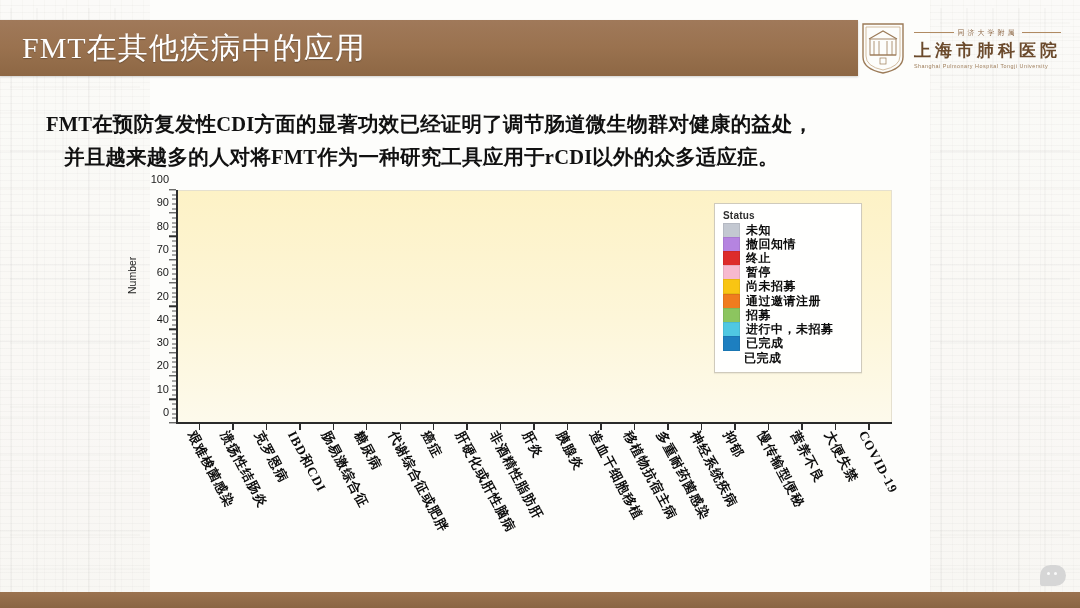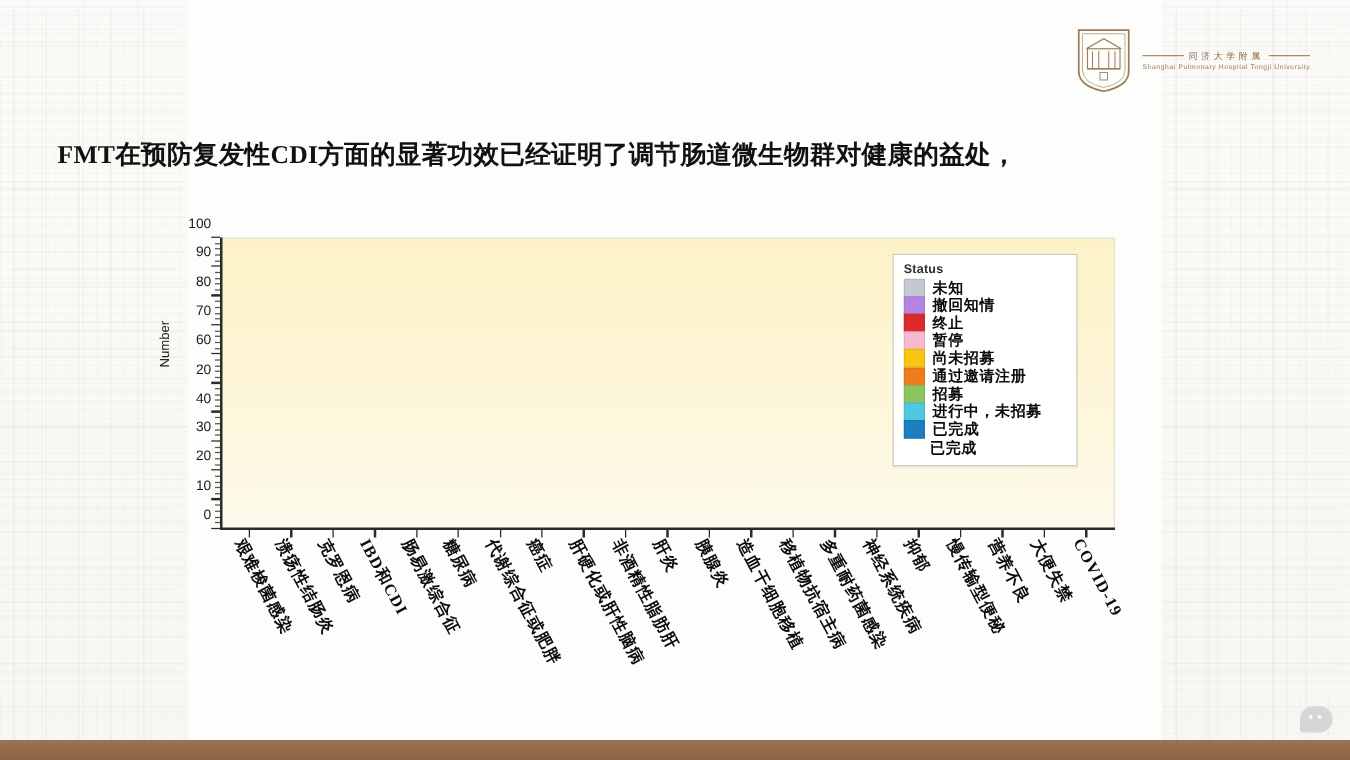--- a/index.html
+++ b/index.html
@@ -147,46 +147,51 @@
     background:linear-gradient(180deg,#9b7350,#8a6543);}
 </style>
 </head>
 <body>
 
 <div id="slide">
 
   <div class="deco left"></div>
   <div class="deco right"></div>
 
+  <div class="header">
+    <div class="header-title">FMT在其他疾病中的应用</div>
+  </div>
 
   <div class="logo">
     <svg class="logo-crest" viewBox="0 0 46 54">
       <path d="M3 3 H43 V36 Q43 48 23 52 Q3 48 3 36 Z" fill="none" stroke="#9c7b58" stroke-width="1.4"></path>
       <path d="M6 6 H40 V35 Q40 45.5 23 49 Q6 45.5 6 35 Z" fill="none" stroke="#c8ac8a" stroke-width=".8"></path>
       <rect x="10" y="18" width="26" height="16" fill="none" stroke="#9c7b58" stroke-width=".9"></rect>
       <path d="M9 18 L23 10 L37 18" fill="none" stroke="#9c7b58" stroke-width="1.1"></path>
       <line x1="14" y1="20" x2="14" y2="34" stroke="#9c7b58" stroke-width=".8"></line>
       <line x1="19" y1="20" x2="19" y2="34" stroke="#9c7b58" stroke-width=".8"></line>
       <line x1="27" y1="20" x2="27" y2="34" stroke="#9c7b58" stroke-width=".8"></line>
       <line x1="32" y1="20" x2="32" y2="34" stroke="#9c7b58" stroke-width=".8"></line>
       <line x1="10" y1="34" x2="36" y2="34" stroke="#9c7b58" stroke-width="1"></line>
       <rect x="20" y="37" width="6" height="6" fill="none" stroke="#9c7b58" stroke-width=".7"></rect>
     </svg>
     <div class="logo-text">
       <div class="logo-sup">
         <span class="rule"></span>
         <span>同济大学附属</span>
         <span class="rule"></span>
       </div>
+      <div class="logo-cn">上海市肺科医院</div>
       <div class="logo-en">Shanghai Pulmonary Hospital Tongji University</div>
     </div>
   </div>
 
   <div class="lead">
     <span>FMT在预防复发性CDI方面的显著功效已经证明了调节肠道微生物群对健康的益处，</span>
+    <span class="l2">并且越来越多的人对将FMT作为一种研究工具应用于rCDI以外的众多适应症。</span>
   </div>
 
   <div id="chart">
     <div class="ylabel">Number</div>
     <div class="plot">
       <div id="yticks">
           <div class="ytick-mark" style="bottom: 0%;"></div>
           <div class="ytick-minor" style="bottom: 2%;"></div>
           <div class="ytick-minor" style="bottom: 4%;"></div>
           <div class="ytick-minor" style="bottom: 6%;"></div>

